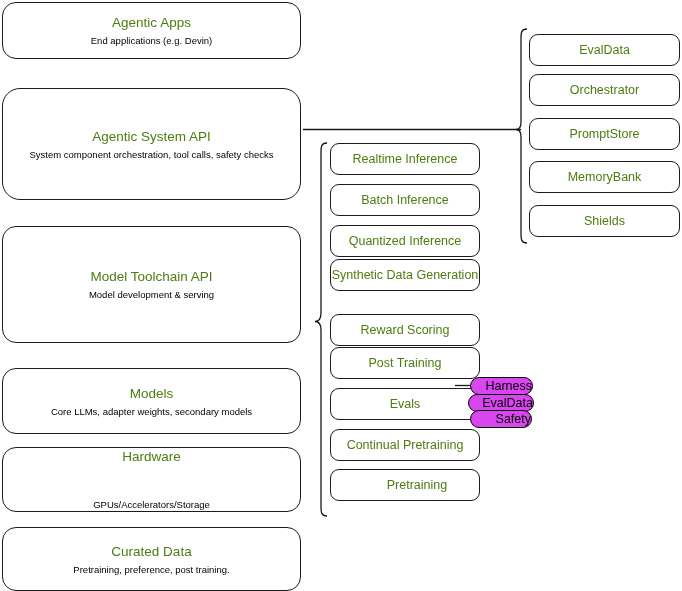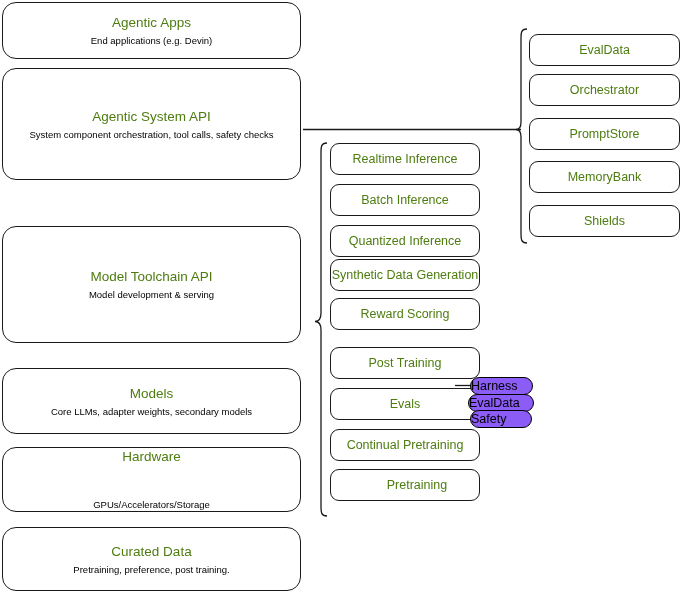--- a/index.html
+++ b/index.html
@@ -73,24 +73,24 @@
     left: 529px;
     width: 151px;
   }
 
   
   .pill {
     position: absolute;
     box-sizing: border-box;
     border: 1.4px solid #000000;
     border-radius: 999px;
-    background: #8b5cf6;
+    background: #d946ef;
     display: flex;
     align-items: center;
-    justify-content: flex-start;
+    justify-content: flex-end;
     font-size: 12.5px;
     line-height: 14px;
     color: #000000;
     white-space: nowrap;
     z-index: 5;
   }
 
   
   .conn {
     position: absolute;
@@ -106,21 +106,21 @@
 </head>
 <body>
 
 <div id="canvas">
 
   <div class="node layer-node" style="top:2px; height:57px;">
     <div class="title">Agentic Apps</div>
     <div class="subtitle">End applications (e.g. Devin)</div>
   </div>
 
-  <div class="node layer-node" style="top:68px; height:112px;">
+  <div class="node layer-node" style="top:88px; height:112px;border-radius:18px;">
     <div class="title">Agentic System API</div>
     <div class="subtitle">System component orchestration, tool calls, safety checks</div>
   </div>
 
   <div class="node layer-node" style="top:226px; height:117px;">
     <div class="title">Model Toolchain API</div>
     <div class="subtitle">Model development &amp; serving</div>
   </div>
 
   <div class="node layer-node" style="top:368px; height:66px;">
@@ -175,21 +175,21 @@
   </div>
   <div class="node chip mid-chip" style="top:184px;">
     <div class="title">Batch Inference</div>
   </div>
   <div class="node chip mid-chip" style="top:225px;">
     <div class="title">Quantized Inference</div>
   </div>
   <div class="node chip mid-chip" style="top:259px;">
     <div class="title">Synthetic Data Generation</div>
   </div>
-  <div class="node chip mid-chip" style="top:298px;">
+  <div class="node chip mid-chip" style="top:314px;">
     <div class="title">Reward Scoring</div>
   </div>
   <div class="node chip mid-chip" style="top:347px;">
     <div class="title">Post Training</div>
   </div>
   <div class="node chip mid-chip" style="top:388px;">
     <div class="title">Evals</div>
   </div>
   <div class="node chip mid-chip" style="top:429px;">
     <div class="title">Continual Pretraining</div>

